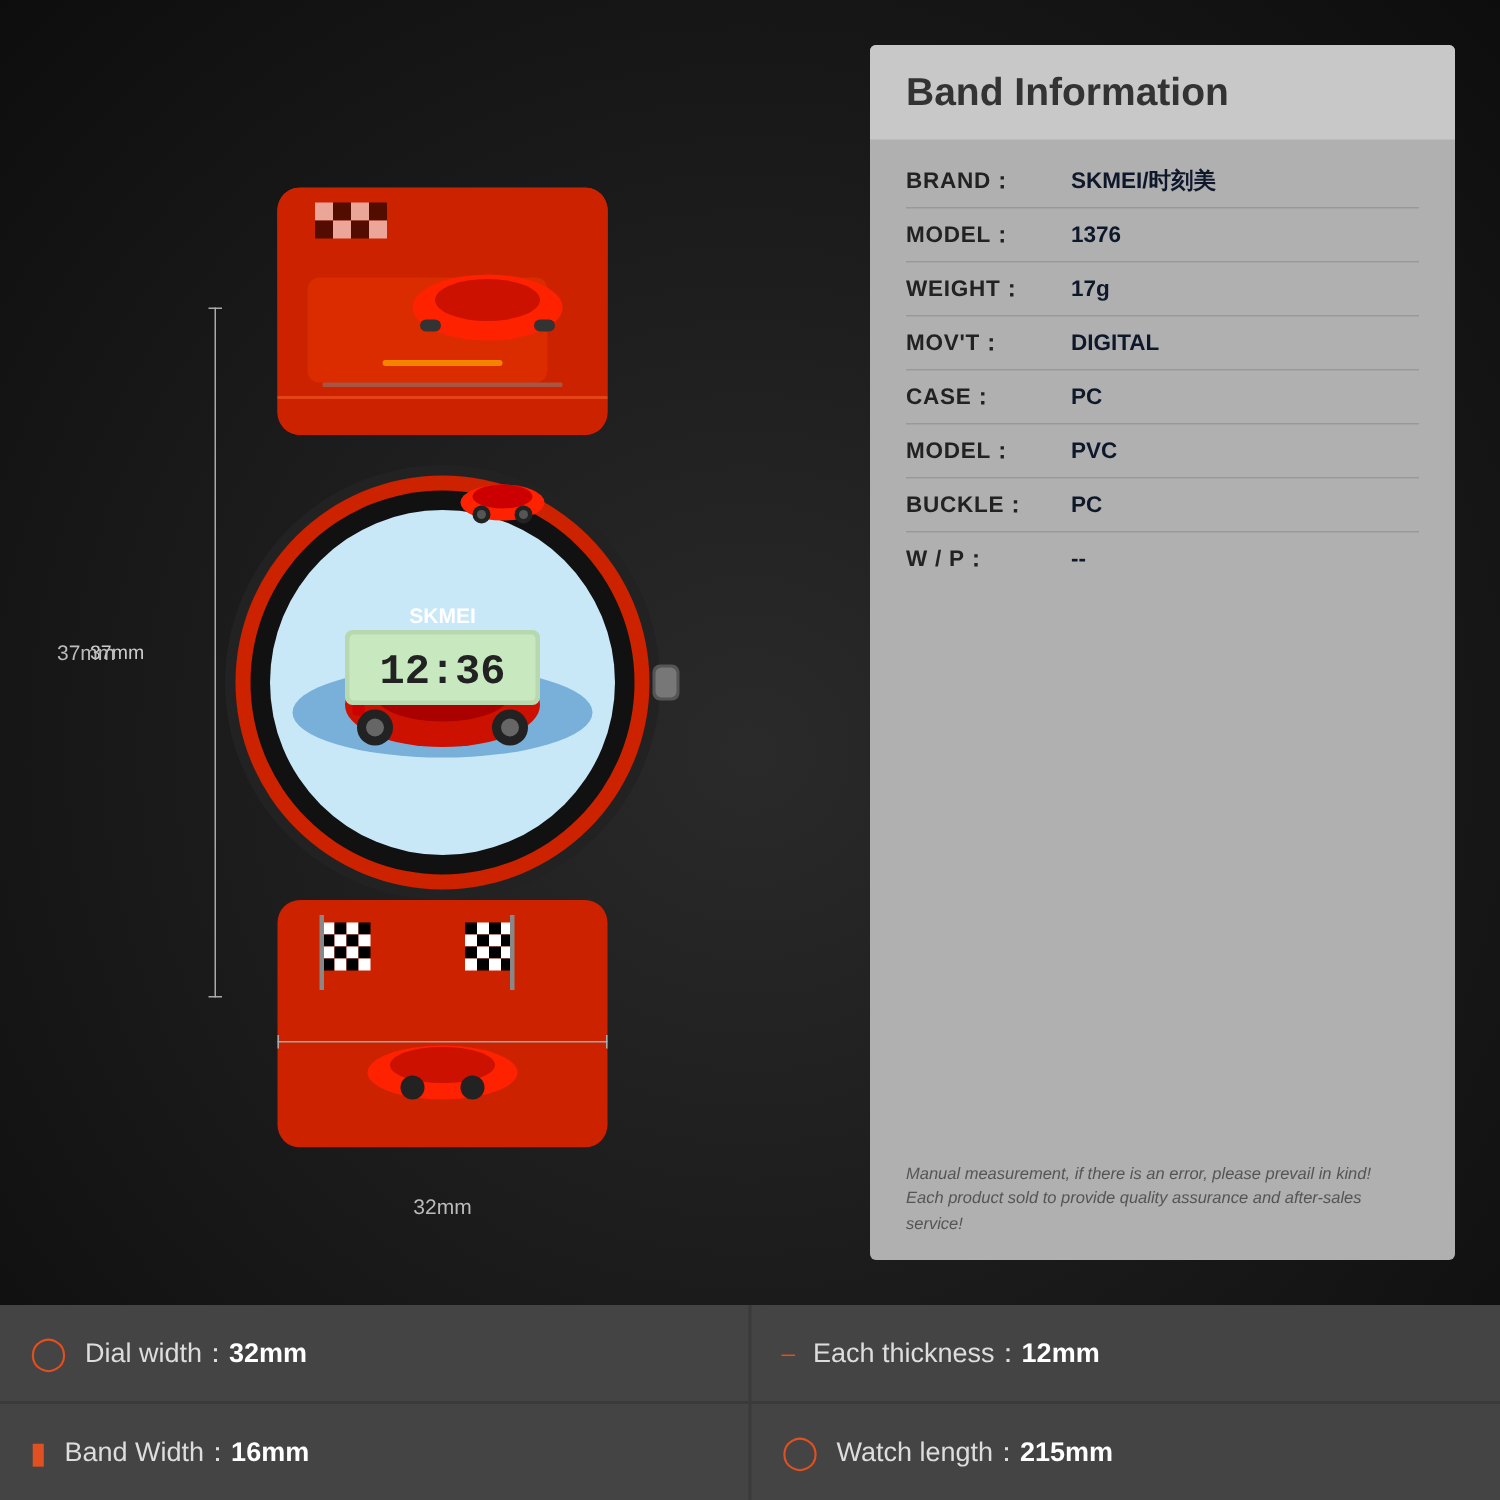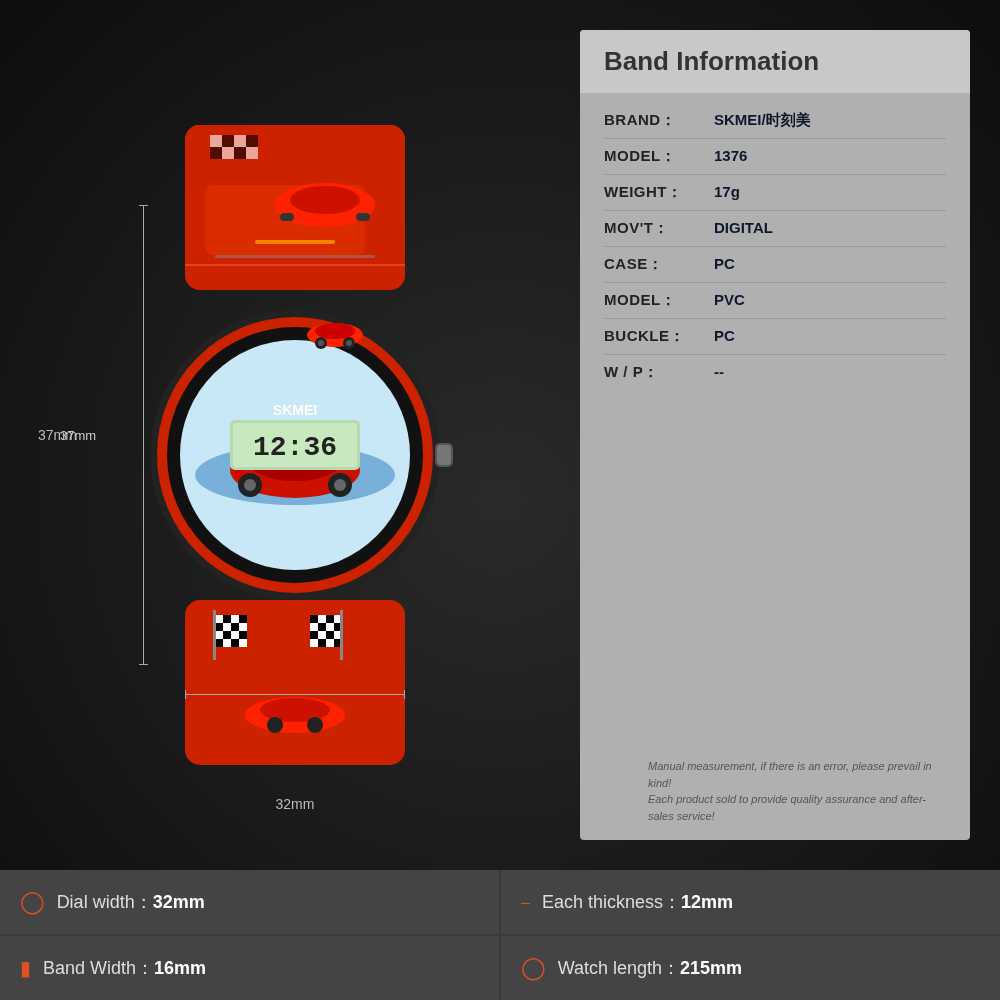--- a/index.html
+++ b/index.html
@@ -110,21 +110,20 @@
       font-size: 15px;
       font-weight: bold;
     }
 
     .info-footer {
       padding: 10px 24px 16px 24px;
       color: #555;
       font-size: 11px;
       line-height: 1.5;
       font-style: italic;
-      margin-left: 44px;
     }
 
     
     .bottom-section {
       background: #3a3a3a;
       height: 130px;
       display: flex;
       flex-direction: column;
       gap: 2px;
       padding: 0;

